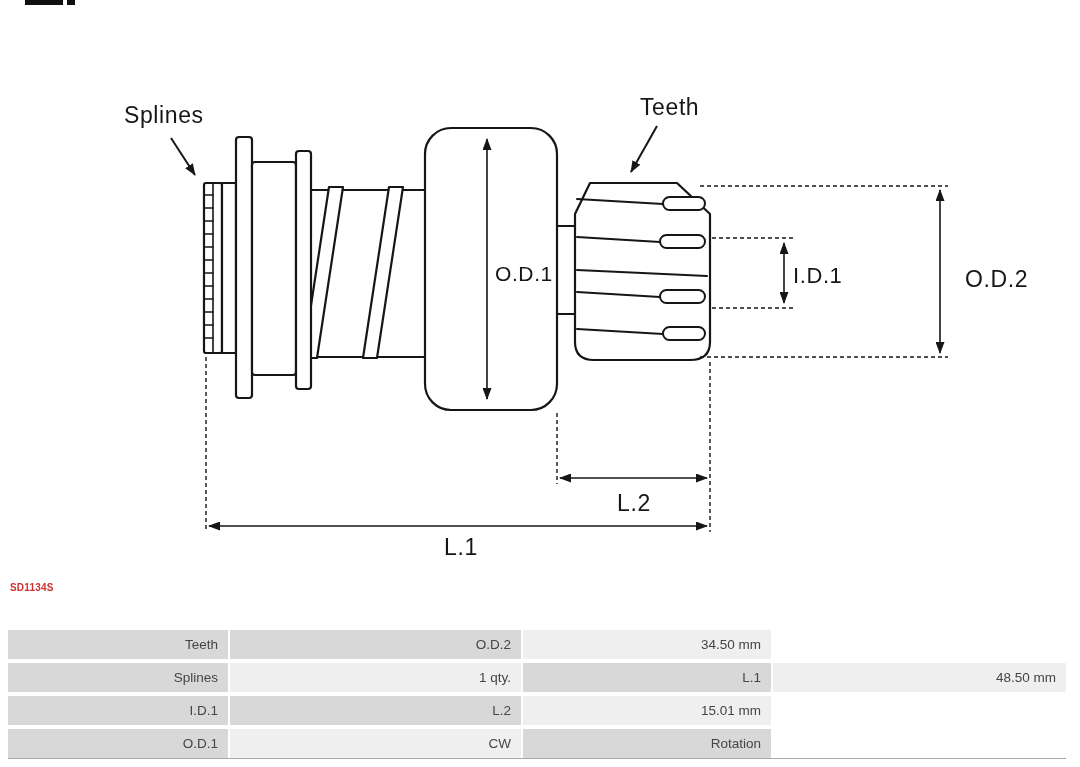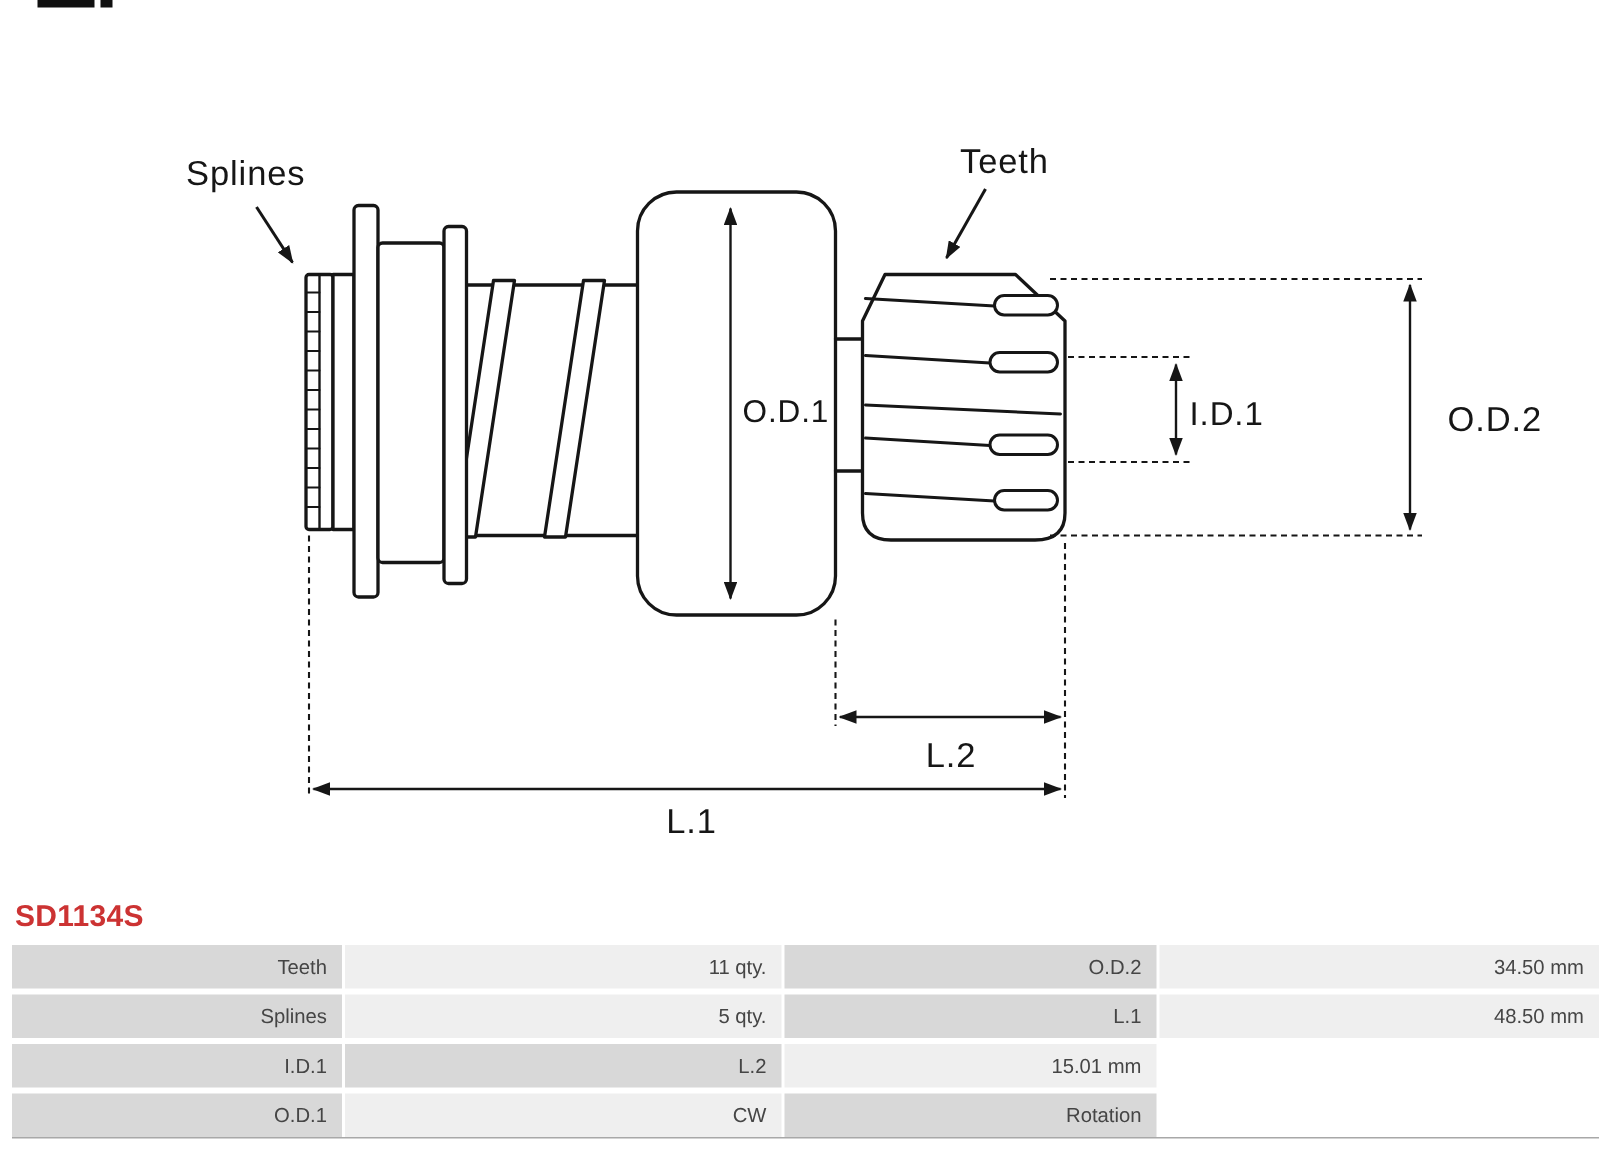--- a/index.html
+++ b/index.html
@@ -2,21 +2,21 @@
 <html style="--part-number-red: #cc3333; --table-label-bg: #d8d8d8; --table-value-bg: #efefef; --table-text: #454545; --line-color: #161616;"><head>
 <meta charset="utf-8">
 <style>
   html,body{margin:0;padding:0;background:#fff;}
   .page{position:relative;width:1080px;height:767px;background:#fff;overflow:hidden;
         font-family:"Liberation Sans",sans-serif;}
   .logo-bar{position:absolute;top:0;left:25px;width:38px;height:5px;background:#101010;}
   .logo-dot{position:absolute;top:0;left:67px;width:8px;height:5px;background:#101010;}
   svg.diagram{position:absolute;top:0;left:0;color:var(--line-color,#161616);}
   svg.diagram text{fill:currentColor;stroke:none;font-family:"Liberation Sans",sans-serif;letter-spacing:0.6px;}
-  .part-number{position:absolute;left:10px;top:600px;font-size:20px;font-weight:600;
+  .part-number{position:absolute;left:10px;top:582px;font-size:10px;font-weight:600;
                color:var(--part-number-red,#cc3333);letter-spacing:0.2px;}
   .spec-table{position:absolute;left:8px;top:630px;width:1058px;border-bottom:1px solid #a8a8a8;}
   .trow{display:grid;grid-template-columns:220px 291px 248px 293px;column-gap:2px;
         height:29px;margin-bottom:4px;}
   .trow:last-child{margin-bottom:0;}
   .tcell{line-height:29px;padding-right:10px;text-align:right;font-size:13.5px;
          color:var(--table-text,#454545);overflow:hidden;white-space:nowrap;}
   .tcell.label{background:var(--table-label-bg,#d8d8d8);}
   .tcell.value{background:var(--table-value-bg,#efefef);}
 </style>
@@ -126,27 +126,26 @@
       <text x="634" y="511" text-anchor="middle" font-size="23">L.2</text>
       <text x="461" y="555" text-anchor="middle" font-size="23">L.1</text>
     </g>
   </svg>
 
   <div class="part-number">SD1134S</div>
 
   <div class="spec-table">
     <div class="trow">
       <div class="tcell label">Teeth</div>
-      <div class="tcell value">11 qty.</div>
       <div class="tcell label">O.D.2</div>
       <div class="tcell value">34.50 mm</div>
     </div>
     <div class="trow">
       <div class="tcell label">Splines</div>
-      <div class="tcell value">5 qty.</div>
+      <div class="tcell value">1 qty.</div>
       <div class="tcell label">L.1</div>
       <div class="tcell value">48.50 mm</div>
     </div>
     <div class="trow">
       <div class="tcell label">I.D.1</div>
       <div class="tcell label">L.2</div>
       <div class="tcell value">15.01 mm</div>
     </div>
     <div class="trow">
       <div class="tcell label">O.D.1</div>

